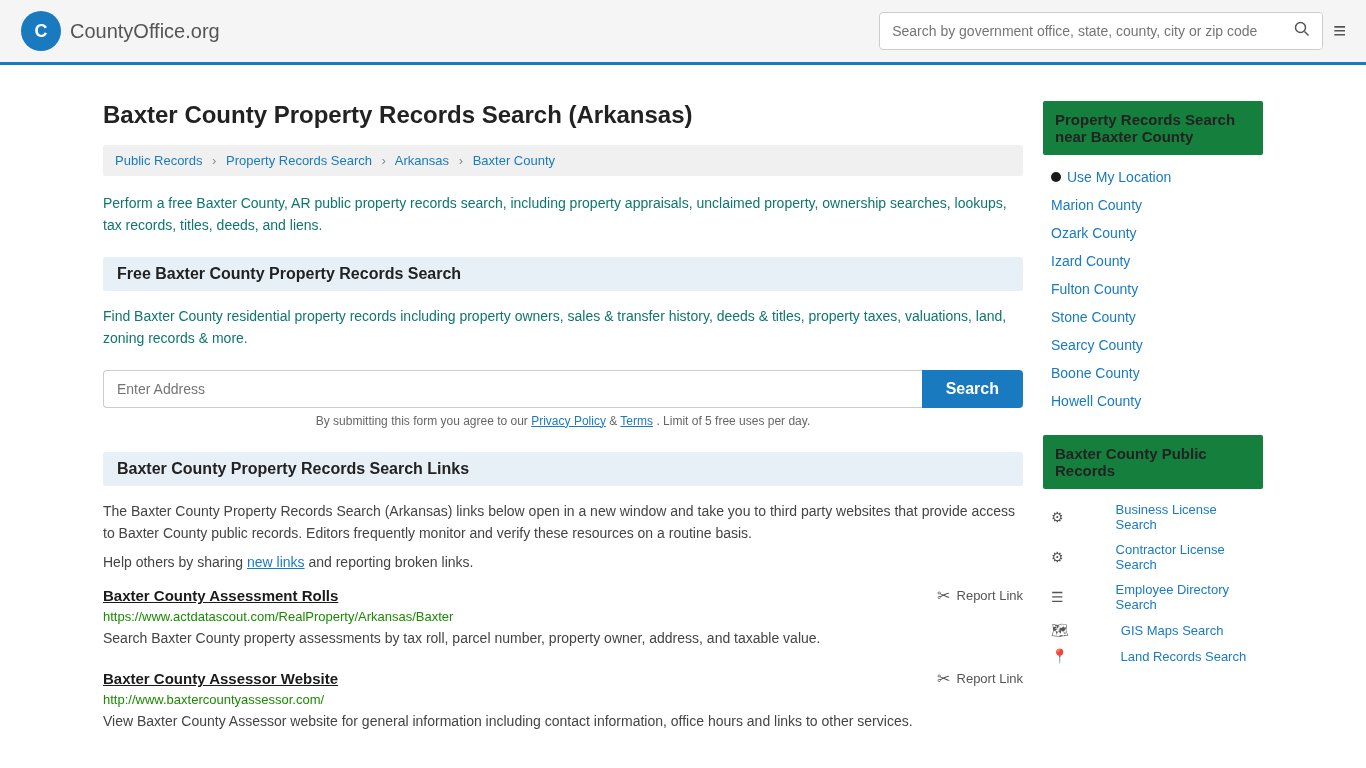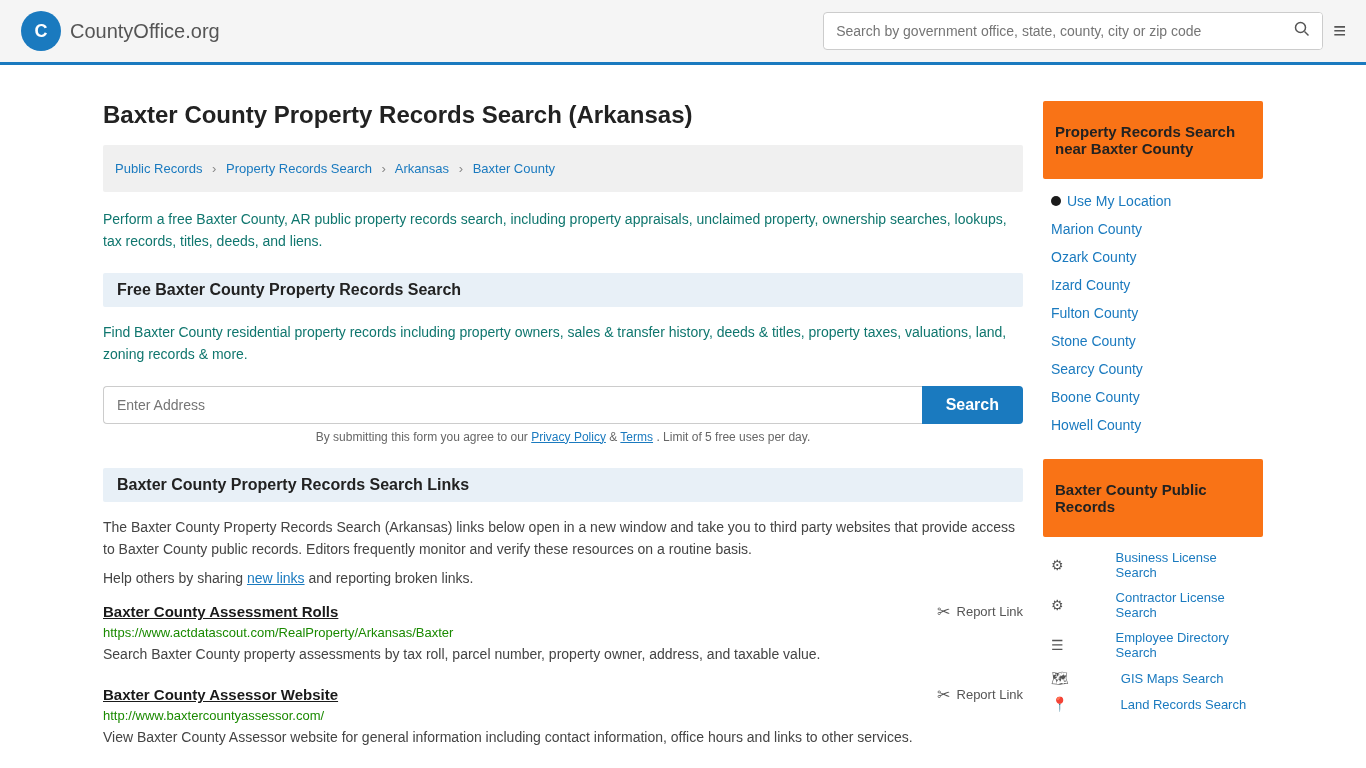--- a/index.html
+++ b/index.html
@@ -37,21 +37,21 @@
       align-items: center;
       gap: 10px;
     }
     .search-bar {
       display: flex;
       align-items: center;
       border: 1px solid #ccc;
       border-radius: 4px;
       overflow: hidden;
       background: #fff;
-      width: 500px;
+      width: 444px;
     }
     .search-bar input {
       border: none;
       outline: none;
       padding: 8px 12px;
       font-size: 14px;
       width: 100%;
       color: #999;
     }
     .search-bar button {
@@ -88,21 +88,21 @@
     .page-title {
       font-size: 24px;
       font-weight: bold;
       color: #222;
       margin-bottom: 16px;
     }
 
     
     .breadcrumb {
       background: #f0f0f0;
-      padding: 16px 12px;
+      padding: 8px 12px;
       font-size: 13px;
       color: #555;
       margin-bottom: 16px;
       border-radius: 2px;
     }
     .breadcrumb a {
       color: #1a7abf;
       text-decoration: none;
     }
     .breadcrumb .sep { margin: 0 6px; color: #888; }
@@ -222,22 +222,22 @@
       font-size: 14px;
       color: #444;
       line-height: 1.5;
     }
 
     
     .sidebar-section {
       margin-bottom: 20px;
     }
     .sidebar-section-title {
-      background: #f97316;
-      padding: 22px 12px;
+      background: #15803d;
+      padding: 10px 12px;
       font-size: 15px;
       font-weight: bold;
       color: #222;
       margin-bottom: 8px;
       border-radius: 2px;
     }
     .sidebar-item {
       padding: 6px 8px;
       font-size: 14px;
     }

